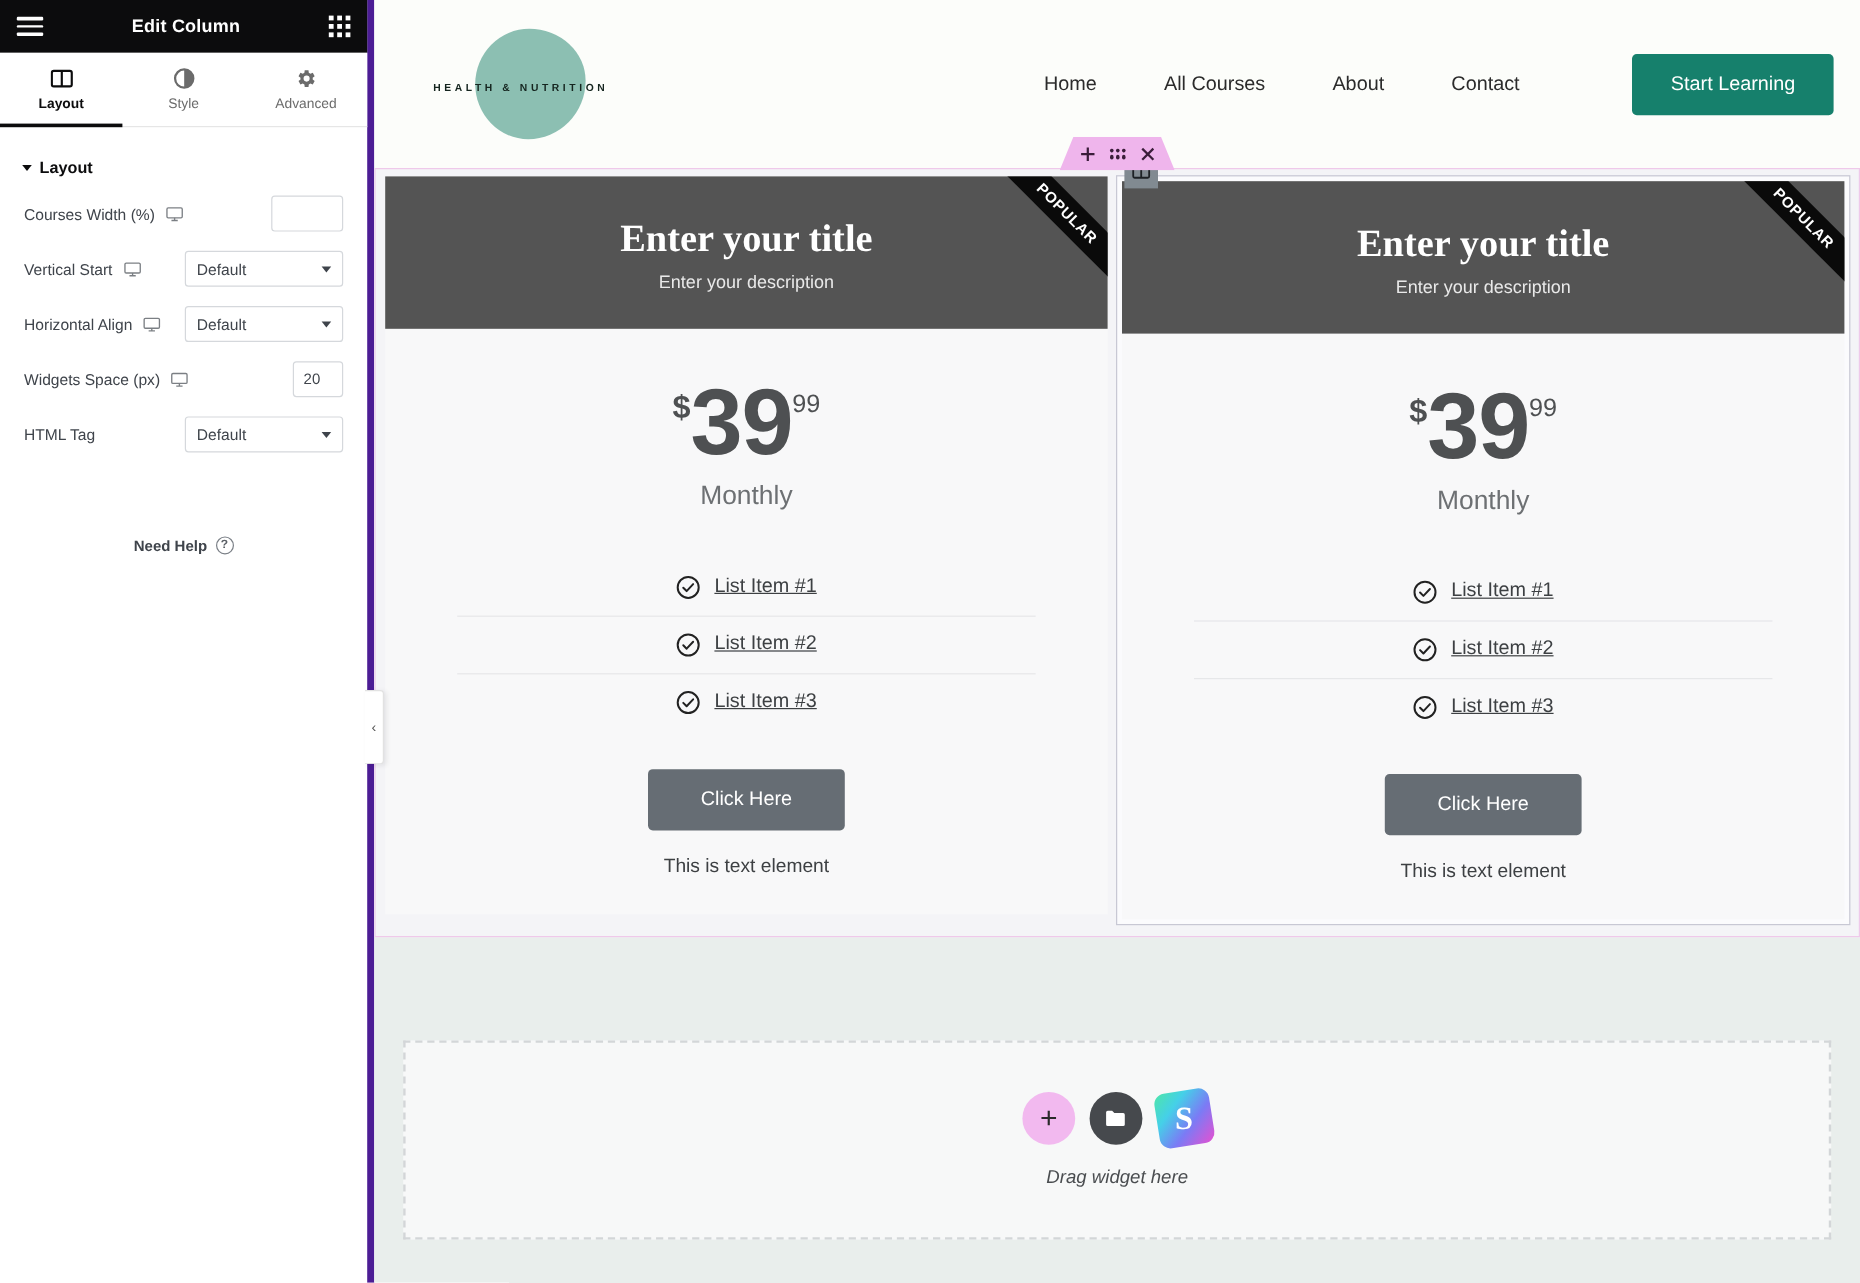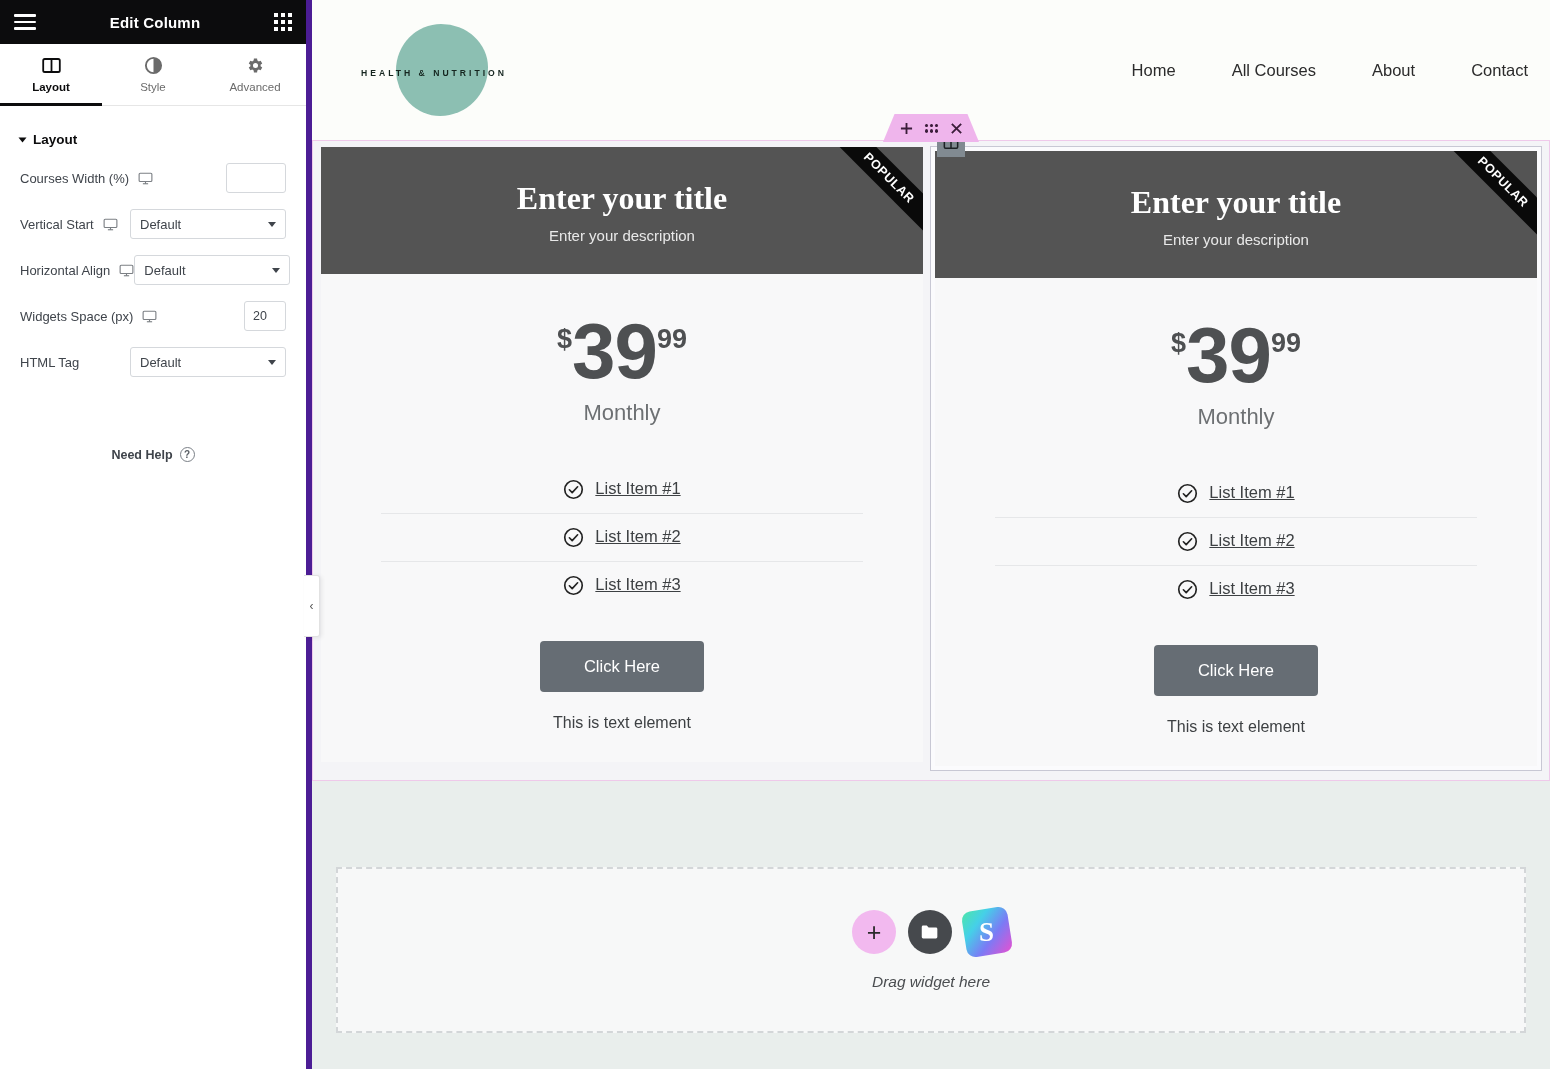--- a/index.html
+++ b/index.html
@@ -41,21 +41,21 @@
   .section-title { font-size: 13.5px; font-weight: bold; color: #0c0c0d; }
 
   .ctrl { display: flex; align-items: center; padding: 0 20px; height: 46px; }
   .ctrl-label { font-size: 13px; color: #3f444b; white-space: nowrap; }
   .dev-ico { margin-left: 9px; width: 15px; height: 15px; flex: 0 0 15px; opacity:.8; }
   .ctrl-field { margin-left: auto; }
   .num-input { width: 60px; height: 30px; border: 1px solid #d5d8dc; border-radius: 3px;
                background: #fff; font-size: 12.5px; color: #3f444b; padding: 0 8px;
                font-family: "Liberation Sans", sans-serif; }
   .num-input.wide { width: 42px; }
-  .sel { width: 156px; height: 30px; border: 1px solid #d5d8dc; border-radius: 3px;
+  .sel { width: 132px; height: 30px; border: 1px solid #d5d8dc; border-radius: 3px;
          background: #fff; display: flex; align-items: center; padding: 0 9px;
          font-size: 13px; color: #3f444b; position: relative; cursor: pointer; }
   .sel .arrow { margin-left: auto; width:0; height:0; border-left:4.5px solid transparent;
                 border-right:4.5px solid transparent; border-top:5.5px solid #3f444b; }
 
   .need-help { display:flex; align-items:center; justify-content:center; gap:7px;
                margin-top: 62px; font-size: 12.5px; font-weight: bold; color: #3f444b; }
   .qmark { width: 15px; height: 15px; border-radius: 50%; border: 1.3px solid #7a7f86;
            color:#5b6066; font-size: 10px; display:flex; align-items:center;
            justify-content:center; font-weight: bold; }
@@ -121,21 +121,21 @@
   .ribbon { position: absolute; right: -46px; top: 18px; width: 160px;
             background: #0a0a0a; color: #fff; font-size: 12.5px; font-weight: bold;
             letter-spacing: .6px; text-align: center; padding: 6px 0;
             transform: rotate(45deg); }
 
   .card-body { padding: 38px 0 30px; text-align: center; }
   .price-row { display: flex; align-items: flex-start; justify-content: center;
                color: #4e5052; line-height: 1; }
   .cur { font-size: 27px; font-weight: bold; margin-top: 14px; }
   .int { font-size: 78px; font-weight: bold; letter-spacing: -1px; }
-  .frac { font-size: 27px; font-weight: bold; margin-top: 14px; text-align: right; }
+  .frac { font-size: 21px; font-weight: normal; margin-top: 14px; text-align: right; }
   .period { font-size: 22px; color: #6d7073; margin-top: 10px; }
 
   .feat-list { margin: 40px 60px 0; }
   .feat { display: flex; align-items: flex-start; justify-content: center; gap: 11px;
           padding: 13px 0; font-size: 16.5px; color: #3d4043; text-decoration: underline; }
   .feat + .feat { border-top: 1px solid #e6e7e9; }
   .chk { width: 21px; height: 21px; flex: 0 0 21px; }
 
   .click-btn { margin: 32px auto 0; display: block; background: #666d74; color: #fff;
                font-size: 16.5px; padding: 16px 44px; border: none; border-radius: 4px;
@@ -309,20 +309,21 @@
         <div class="logo-blob"></div>
         <div class="logo-text">
           <div class="logo-sub">HEALTH &amp; NUTRITION</div>
         </div>
       </div>
       <nav class="nav">
         <a href="#">Home</a>
         <a href="#">All Courses</a>
         <a href="#">About</a>
         <a href="#">Contact</a>
+        <button class="cta">Start Learning</button>
       </nav>
     </header>
 
     <div class="section-wrap">
 
       <div class="pink-toolbar">
         <span class="pt-ico">
           <svg width="13" height="13" viewBox="0 0 14 14">
               <line x1="7" y1="1" x2="7" y2="13" stroke="#3b1d3a" stroke-width="2"></line>
               <line x1="1" y1="7" x2="13" y2="7" stroke="#3b1d3a" stroke-width="2"></line>

